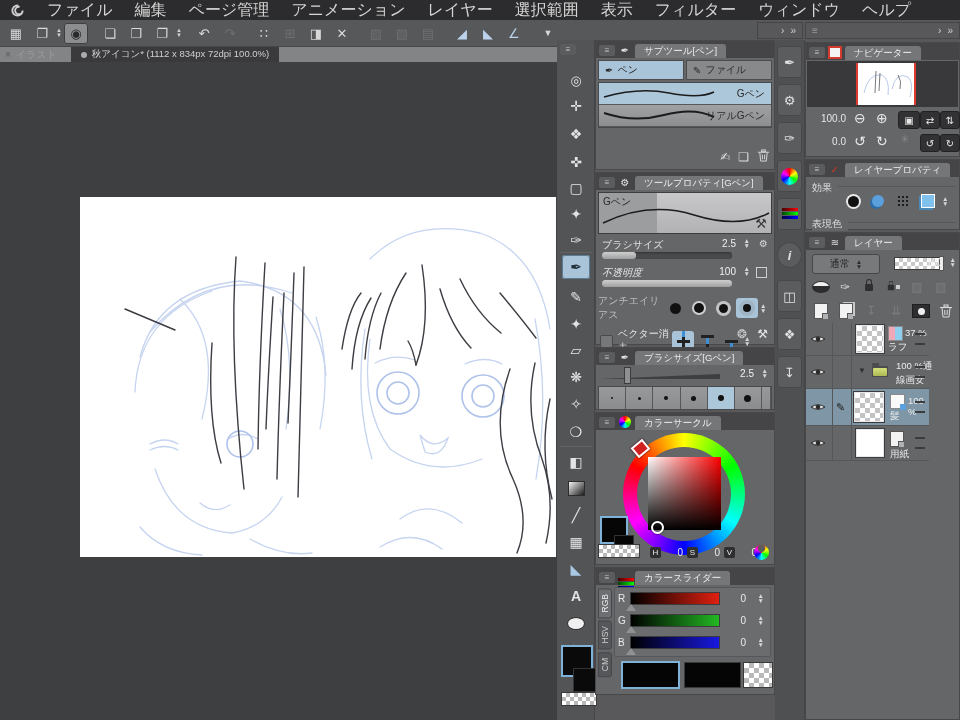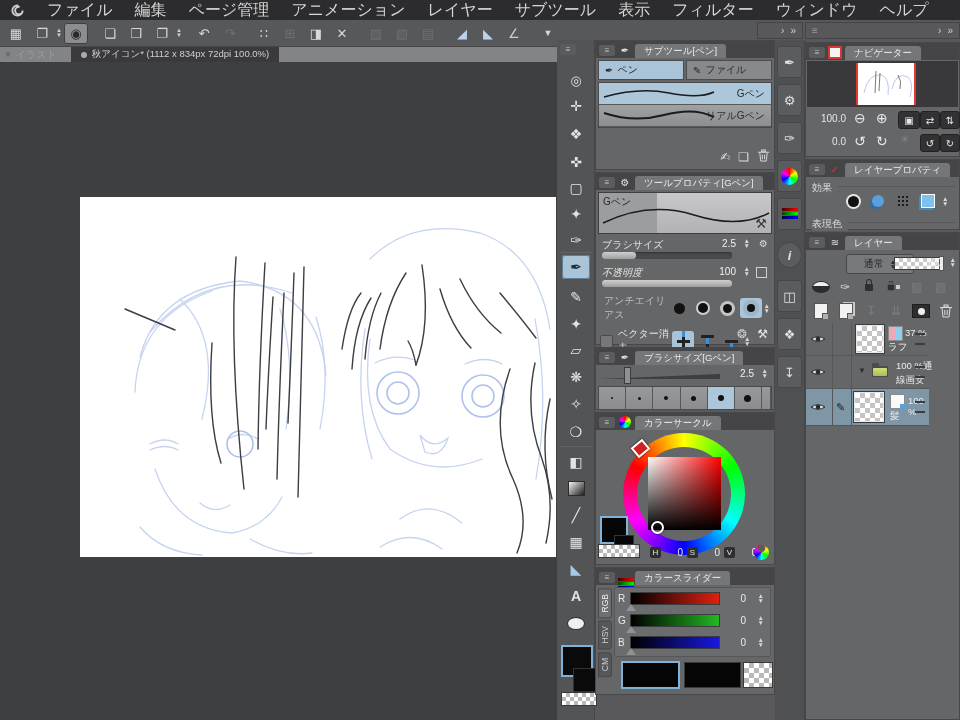--- a/index.html
+++ b/index.html
@@ -105,21 +105,21 @@
   .redline{position:absolute;top:0;width:2px;height:42px;background:#e03a30;}
   .navtxt{position:absolute;font-size:10px;color:#e6e6e6;text-align:right;width:36px;}
   .navbtn{position:absolute;width:20px;height:16px;background:#323234;border:1px solid #222;border-radius:3px;color:#e8e8e8;font-size:10px;display:flex;align-items:center;justify-content:center;}
   .navglyph{position:absolute;font-size:14px;color:#e8e8e8;}
   
   .lpdiv{position:absolute;left:4px;right:4px;height:1px;background:#57575a;}
   .lplabel{position:absolute;left:6px;font-size:10px;color:#dedede;background:#646668;padding-right:6px;}
   .fx{width:22px;height:20px;border-radius:3px;display:flex;align-items:center;justify-content:center;}
   
   .lyrbar{position:absolute;left:2px;right:2px;}
-  #blendbox{position:absolute;left:4px;top:0;width:66px;height:18px;background:#77797b;border:1px solid #47474a;border-radius:3px;font-size:10px;color:#242424;display:flex;align-items:center;justify-content:center;gap:6px;margin-left:34px;}
+  #blendbox{position:absolute;left:4px;top:0;width:66px;height:18px;background:#77797b;border:1px solid #47474a;border-radius:3px;font-size:10px;color:#242424;display:flex;align-items:center;justify-content:center;gap:6px;}
   #opslider{position:absolute;left:86px;top:3px;width:48px;height:11px;border:1px solid #3c3c3e;
     background:#fff;background-image:linear-gradient(45deg,#c9c9c9 25%,transparent 25%,transparent 75%,#c9c9c9 75%),linear-gradient(45deg,#c9c9c9 25%,transparent 25%,transparent 75%,#c9c9c9 75%);background-size:8px 8px;background-position:0 0,4px 4px;}
   #ophandle{position:absolute;right:-1px;top:-2px;width:3px;height:13px;background:#ececec;border:1px solid #555;}
   .lic{width:22px;height:19px;display:flex;align-items:center;justify-content:center;font-size:12px;color:#dcdcdc;}
   .lic.dim{color:#7b7d7f;}
   .lrow{position:absolute;left:0;width:123px;border-bottom:1px solid #55575a;background:#646668;}
   .lrow.sel{background:#7e96a6;}
   .leye{position:absolute;left:4px;top:50%;transform:translateY(-50%);}
   .lcol2{position:absolute;left:26px;top:0;bottom:0;width:18px;border-left:1px solid #55575a;border-right:1px solid #55575a;}
   .lthumb{position:absolute;width:26px;height:26px;border:1px solid #e8e8e8;box-shadow:0 0 0 1px #3c3c3e;
@@ -149,21 +149,21 @@
     <span style="display:flex;">
       <svg width="15" height="15" viewBox="0 0 16 16">
           <path d="M8,2.5 a5.5,5.5 0 1 0 5.5,5.5 a4,4 0 1 1 -4,-4" fill="none" stroke="#cfcfcf" stroke-width="2" stroke-linecap="round"></path>
         </svg>
     </span>
     <span class="mi">ファイル</span>
     <span class="mi">編集</span>
     <span class="mi">ページ管理</span>
     <span class="mi">アニメーション</span>
     <span class="mi">レイヤー</span>
-    <span class="mi">サブツール</span>
+    <span class="mi">選択範囲</span>
     <span class="mi">表示</span>
     <span class="mi">フィルター</span>
     <span class="mi">ウィンドウ</span>
     <span class="mi">ヘルプ</span>
   </div>
 
   <div id="toolbar" class="abs">
     <div class="tbtn">▦</div>
     <div class="tbtn">❐</div>
     <div class="stepcol">
@@ -391,21 +391,21 @@
       <span class="stepper" style="position:absolute;right:20px;top:2px;">
           <span>▲</span>
           <span>▼</span>
         </span>
       <span style="position:absolute;right:3px;top:3px;width:9px;height:9px;border:1px solid #d0d0d0;"></span>
       <div class="minislider" style="position:absolute;left:2px;top:16px;width:130px;">
           <div class="minifill" style="width:130px;"></div>
         </div>
     </div>
 
-    <div class="row" style="margin:6px 4px 0 8px;gap:2px;">
+    <div class="row" style="margin:6px 4px 0 2px;gap:2px;">
       <span class="prlabel" style="width:64px;color:#bfbfc1;">アンチエイリアス</span>
       <div class="aacirc">
           <span class="dot" style="width:11px;height:11px;"></span>
         </div>
       <div class="aacirc">
           <span class="dot" style="width:10px;height:10px;box-shadow:0 0 0 2px #cfcfcf;"></span>
         </div>
       <div class="aacirc">
           <span class="dot" style="width:9px;height:9px;box-shadow:0 0 0 3px #c4c4c4;"></span>
         </div>
@@ -754,15 +754,26 @@
           <span style="position:absolute;left:3px;top:12px;font-size:11px;color:#1f1f1f;">✎</span>
         </span>
       <span class="lthumb" style="left:48px;top:3px;width:28px;height:28px;"></span>
       <span class="badge" style="left:84px;top:5px;">
           <span style="position:absolute;right:-2px;bottom:-2px;width:6px;height:6px;background:#5aa0dc;"></span>
         </span>
       <span class="lpct" style="left:102px;top:6px;">100 %</span>
       <span class="lname" style="left:84px;top:21px;">髪</span>
       <span class="lmenu"></span>
     </div>
+    <div class="lrow" style="top:193px;height:34px;">
+      <span class="leye"><svg width="16" height="10">
+            <path d="M1,5 Q8,0.5 15,5 Q8,9.5 1,5Z" fill="#e6e6e6" stroke="#2a2a2a"></path>
+            <circle cx="8" cy="5" r="2.3" fill="#2a2a2a"></circle>
+          </svg></span>
+      <span class="lcol2"></span>
+      <span class="lthumb" style="left:50px;top:3px;background:#fff;background-image:none;"></span>
+      <span class="pagic" style="position:absolute;left:84px;top:5px;"></span>
+      <span class="lname" style="left:84px;top:22px;">用紙</span>
+      <span class="lmenu"></span>
+    </div>
   </div>
 
 </div>
 
 </body></html>

